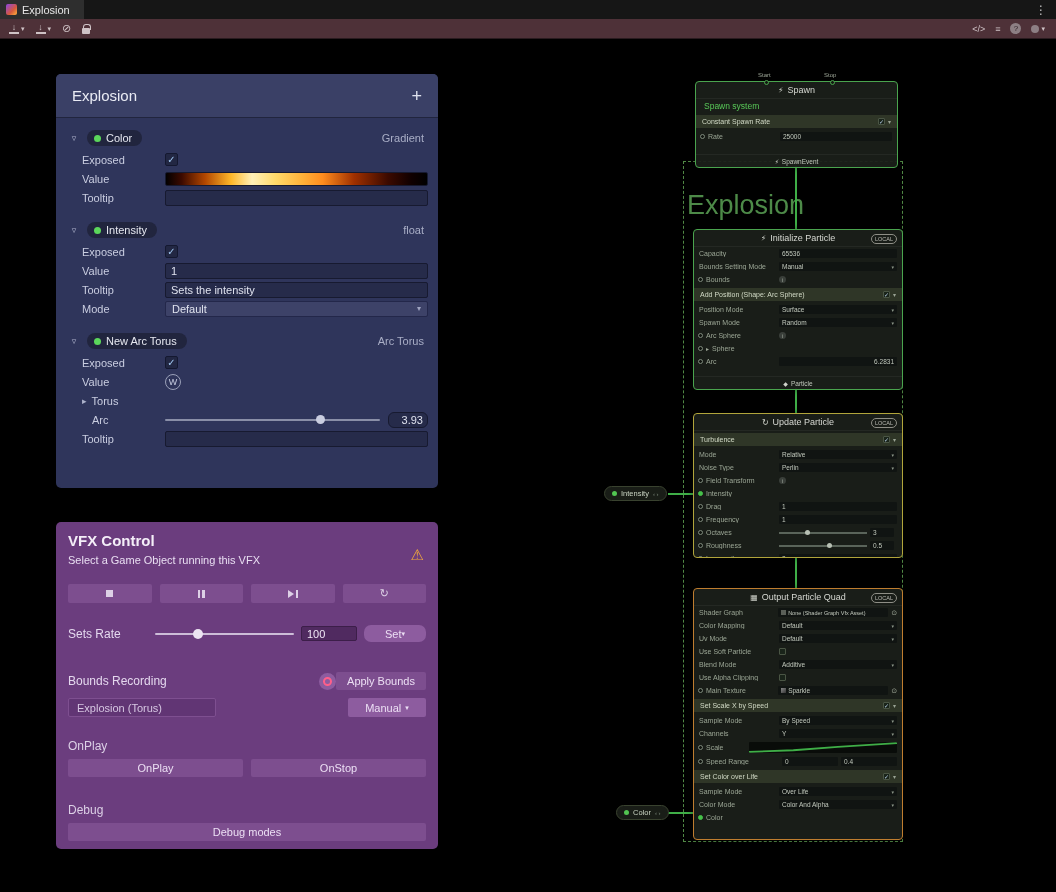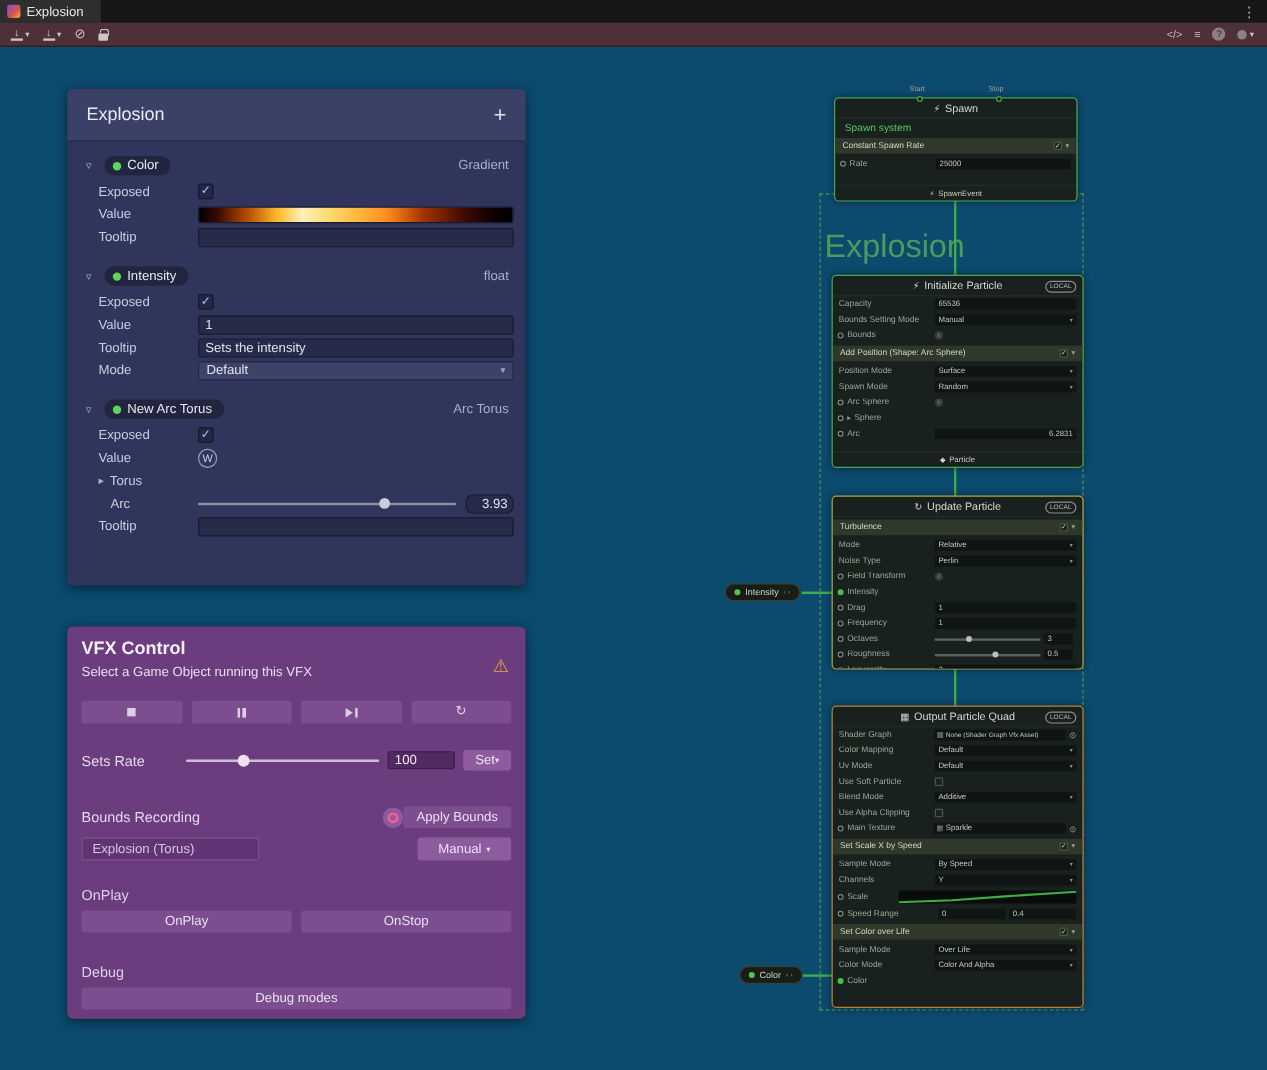--- a/index.html
+++ b/index.html
@@ -1,18 +1,18 @@
 <!DOCTYPE html>
 <html><head>
 <meta charset="utf-8">
 <style>
   * { box-sizing: border-box; margin:0; padding:0; }
   html,body { background:#1e1e1e; }
   body { font-family:"Liberation Sans","DejaVu Sans",sans-serif; }
-  #stage { position:relative; width:1056px; height:892px; background:#0c4a6e; overflow:hidden; }
+  #stage { position:relative; width:1056px; height:892px; background:#000000; overflow:hidden; }
 
   
   #tabbar { position:absolute; left:0; top:0; width:1056px; height:19px; background:#161616; display:flex; align-items:center; }
   .tab { height:19px; background:#2e2e2e; display:flex; align-items:center; gap:5px; padding:0 14px 0 6px; }
   .vfx-icon { width:11px; height:11px; border-radius:2px; background:linear-gradient(135deg,#8a46e8 0%,#d6583c 60%,#ffb43c 100%); }
   .tab-title { font-size:11px; color:#e6e6e6; }
   .menu-dots { margin-left:auto; color:#c0c0c0; font-size:12px; padding:0 9px; cursor:default; }
 
   #toolbar { position:absolute; left:0; top:19px; width:1056px; height:20px; background:#4e3138; border-bottom:1px solid #2a1b1f; display:flex; align-items:center; padding:0 5px; gap:3px; color:#cfc3c6; }
   .tb-btn { height:16px; display:flex; align-items:center; gap:2px; padding:0 4px; font-size:9px; border-radius:2px; }
@@ -67,21 +67,21 @@
   .i-play { width:0; height:0; border-left:6px solid #ddd0e6; border-top:4px solid transparent; border-bottom:4px solid transparent; }
   .i-restart { font-size:11px; color:#ddd0e6; line-height:1; }
   .pr-row { display:flex; align-items:center; margin-top:22px; gap:7px; }
   .vfx-lbl { font-size:12px; color:#e4d8ee; }
   .pr-lbl { width:80px; flex:none; }
   .pr-slider { flex:1; height:2px; background:#cdbdd8; border-radius:1px; position:relative; }
   .pr-slider .handle { position:absolute; top:-4px; left:27%; width:10px; height:10px; border-radius:50%; background:#ece4f2; }
   .pr-input { width:56px; height:15px; background:#502a60; border:1px solid #3c1e49; border-radius:2px; color:#f0e8f6; font-size:11px; padding:0 5px; font-family:inherit; outline:none; }
   .p-btn { background:#7d4e8f; border-radius:2px; font-size:11px; color:#ecdff4; display:flex; align-items:center; justify-content:center; cursor:pointer; }
   .p-btn.light { background:#8d5c9f; }
-  .set-btn { width:40px; height:17px; gap:0; }
+  .set-btn { width:62px; height:17px; gap:0;border-radius:7px; }
   .arr8 { font-size:7px; }
   .bounds-row { display:flex; align-items:center; margin-top:30px; }
   .rec-btn { width:17px; height:17px; border-radius:50%; background:#8d5c9f; display:flex; align-items:center; justify-content:center; cursor:pointer; }
   .rec-btn .ring { width:9px; height:9px; border-radius:50%; border:2px solid #ff5f8a; }
   .apply-btn { width:90px; height:18px; }
   .target-row { display:flex; align-items:center; margin-top:8px; }
   .target-box { width:148px; height:19px; background:#613574; border:1px solid #7e4f90; border-radius:2px; font-size:11px; color:#d6c6e2; display:flex; align-items:center; padding:0 8px; }
   .manual-btn { margin-left:auto; width:78px; height:19px; gap:4px; }
   .sect-lbl { margin-top:22px; font-size:12px; color:#dcd0e6; }
   .ev-row { display:flex; gap:8px; margin-top:6px; }

